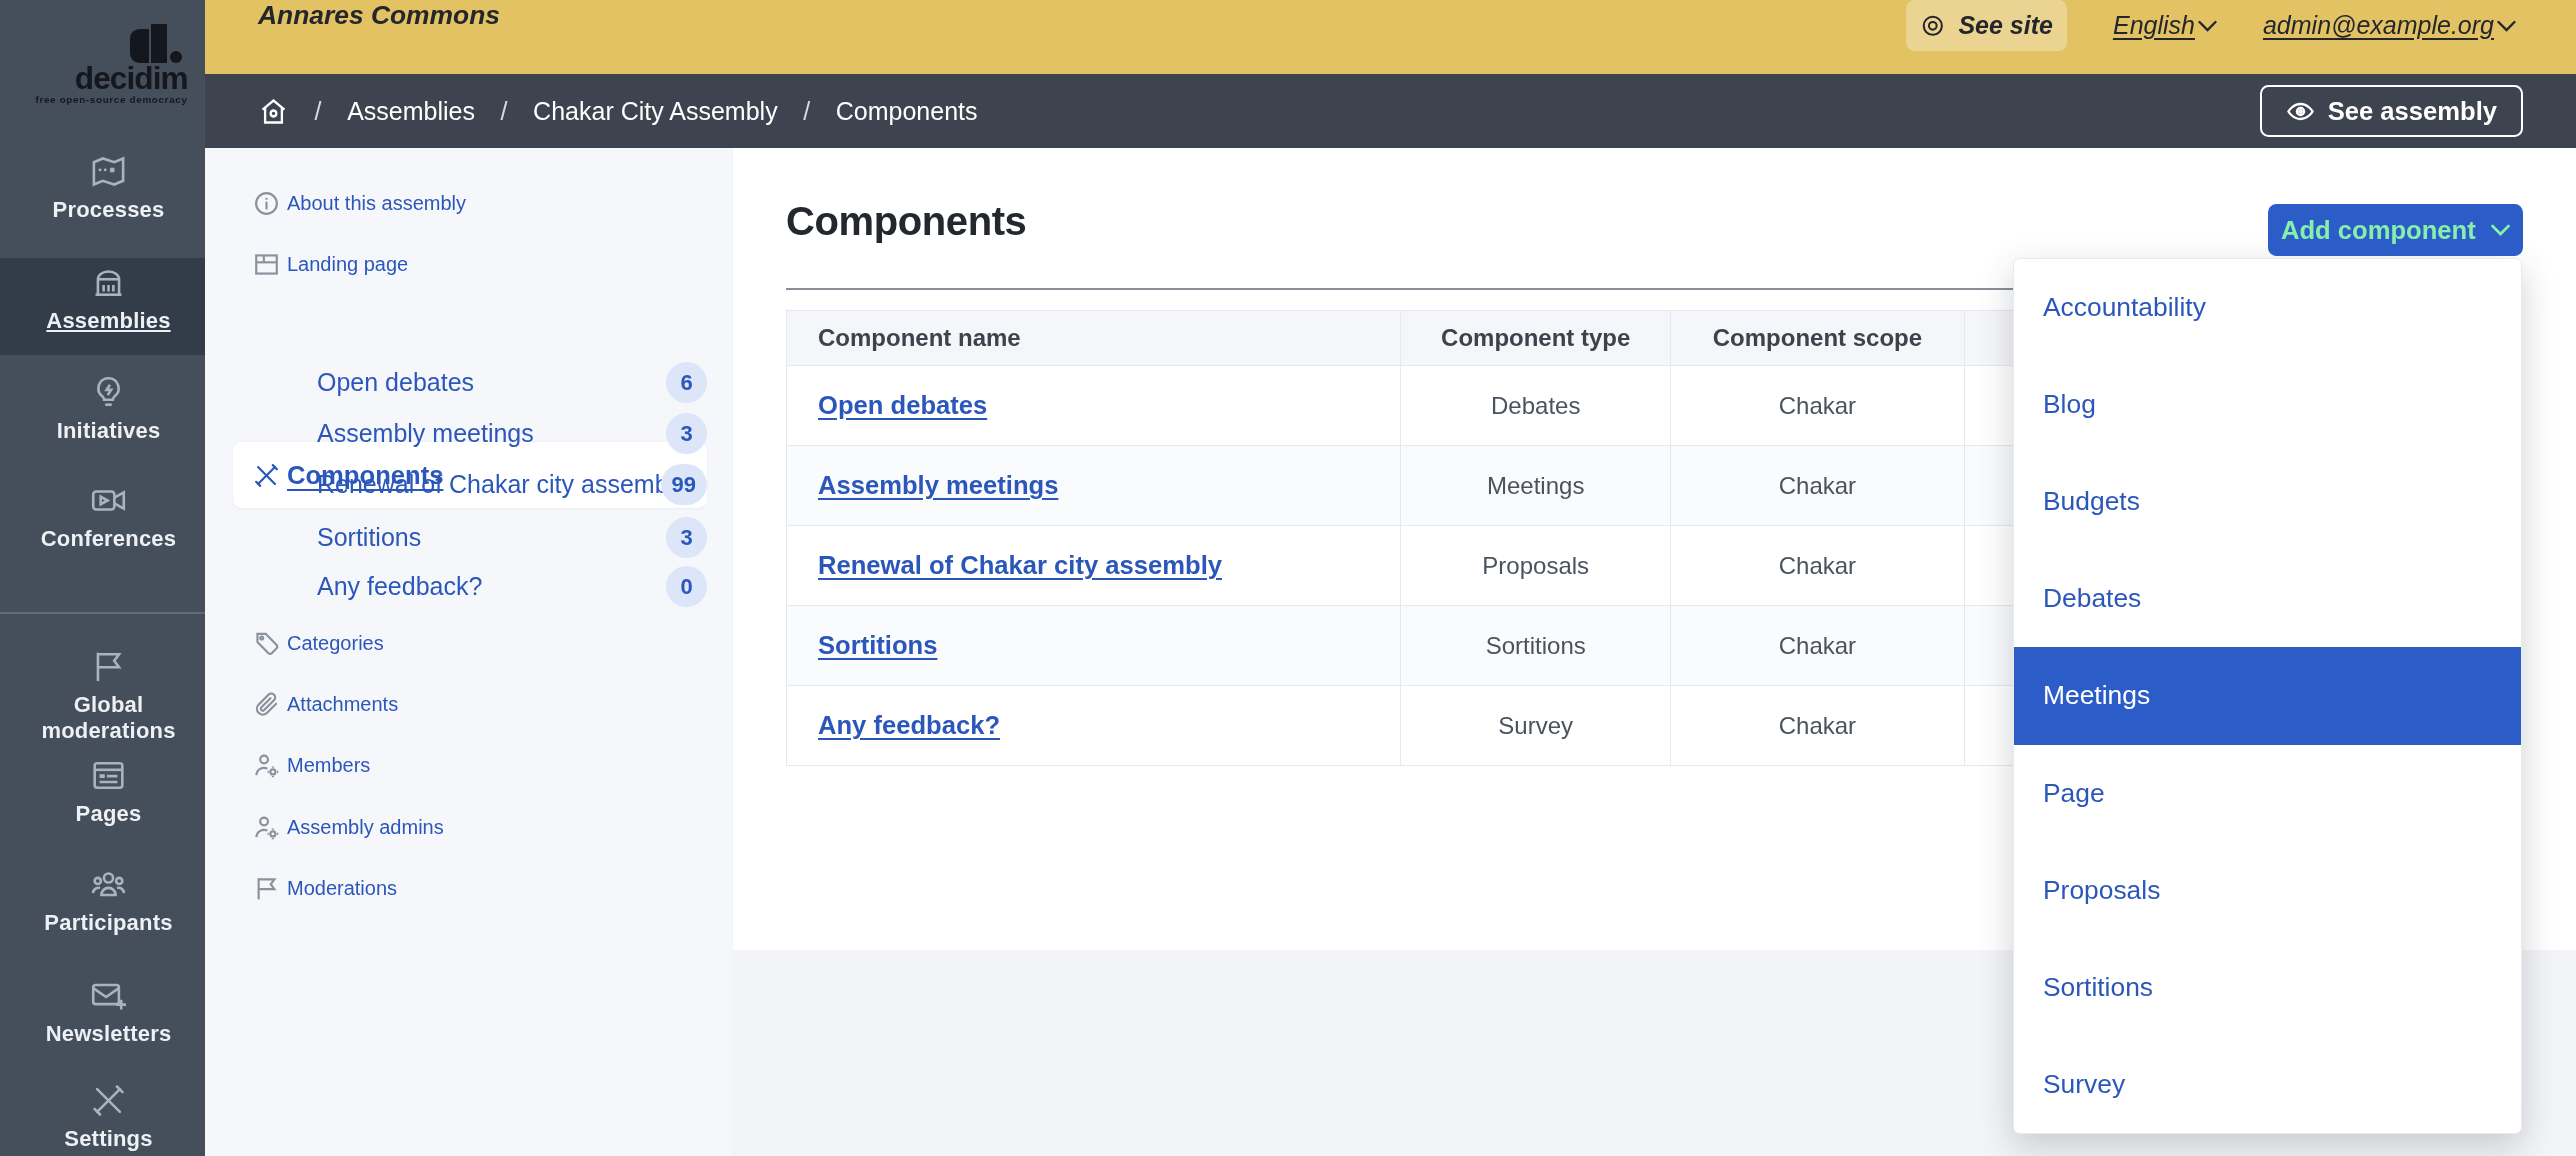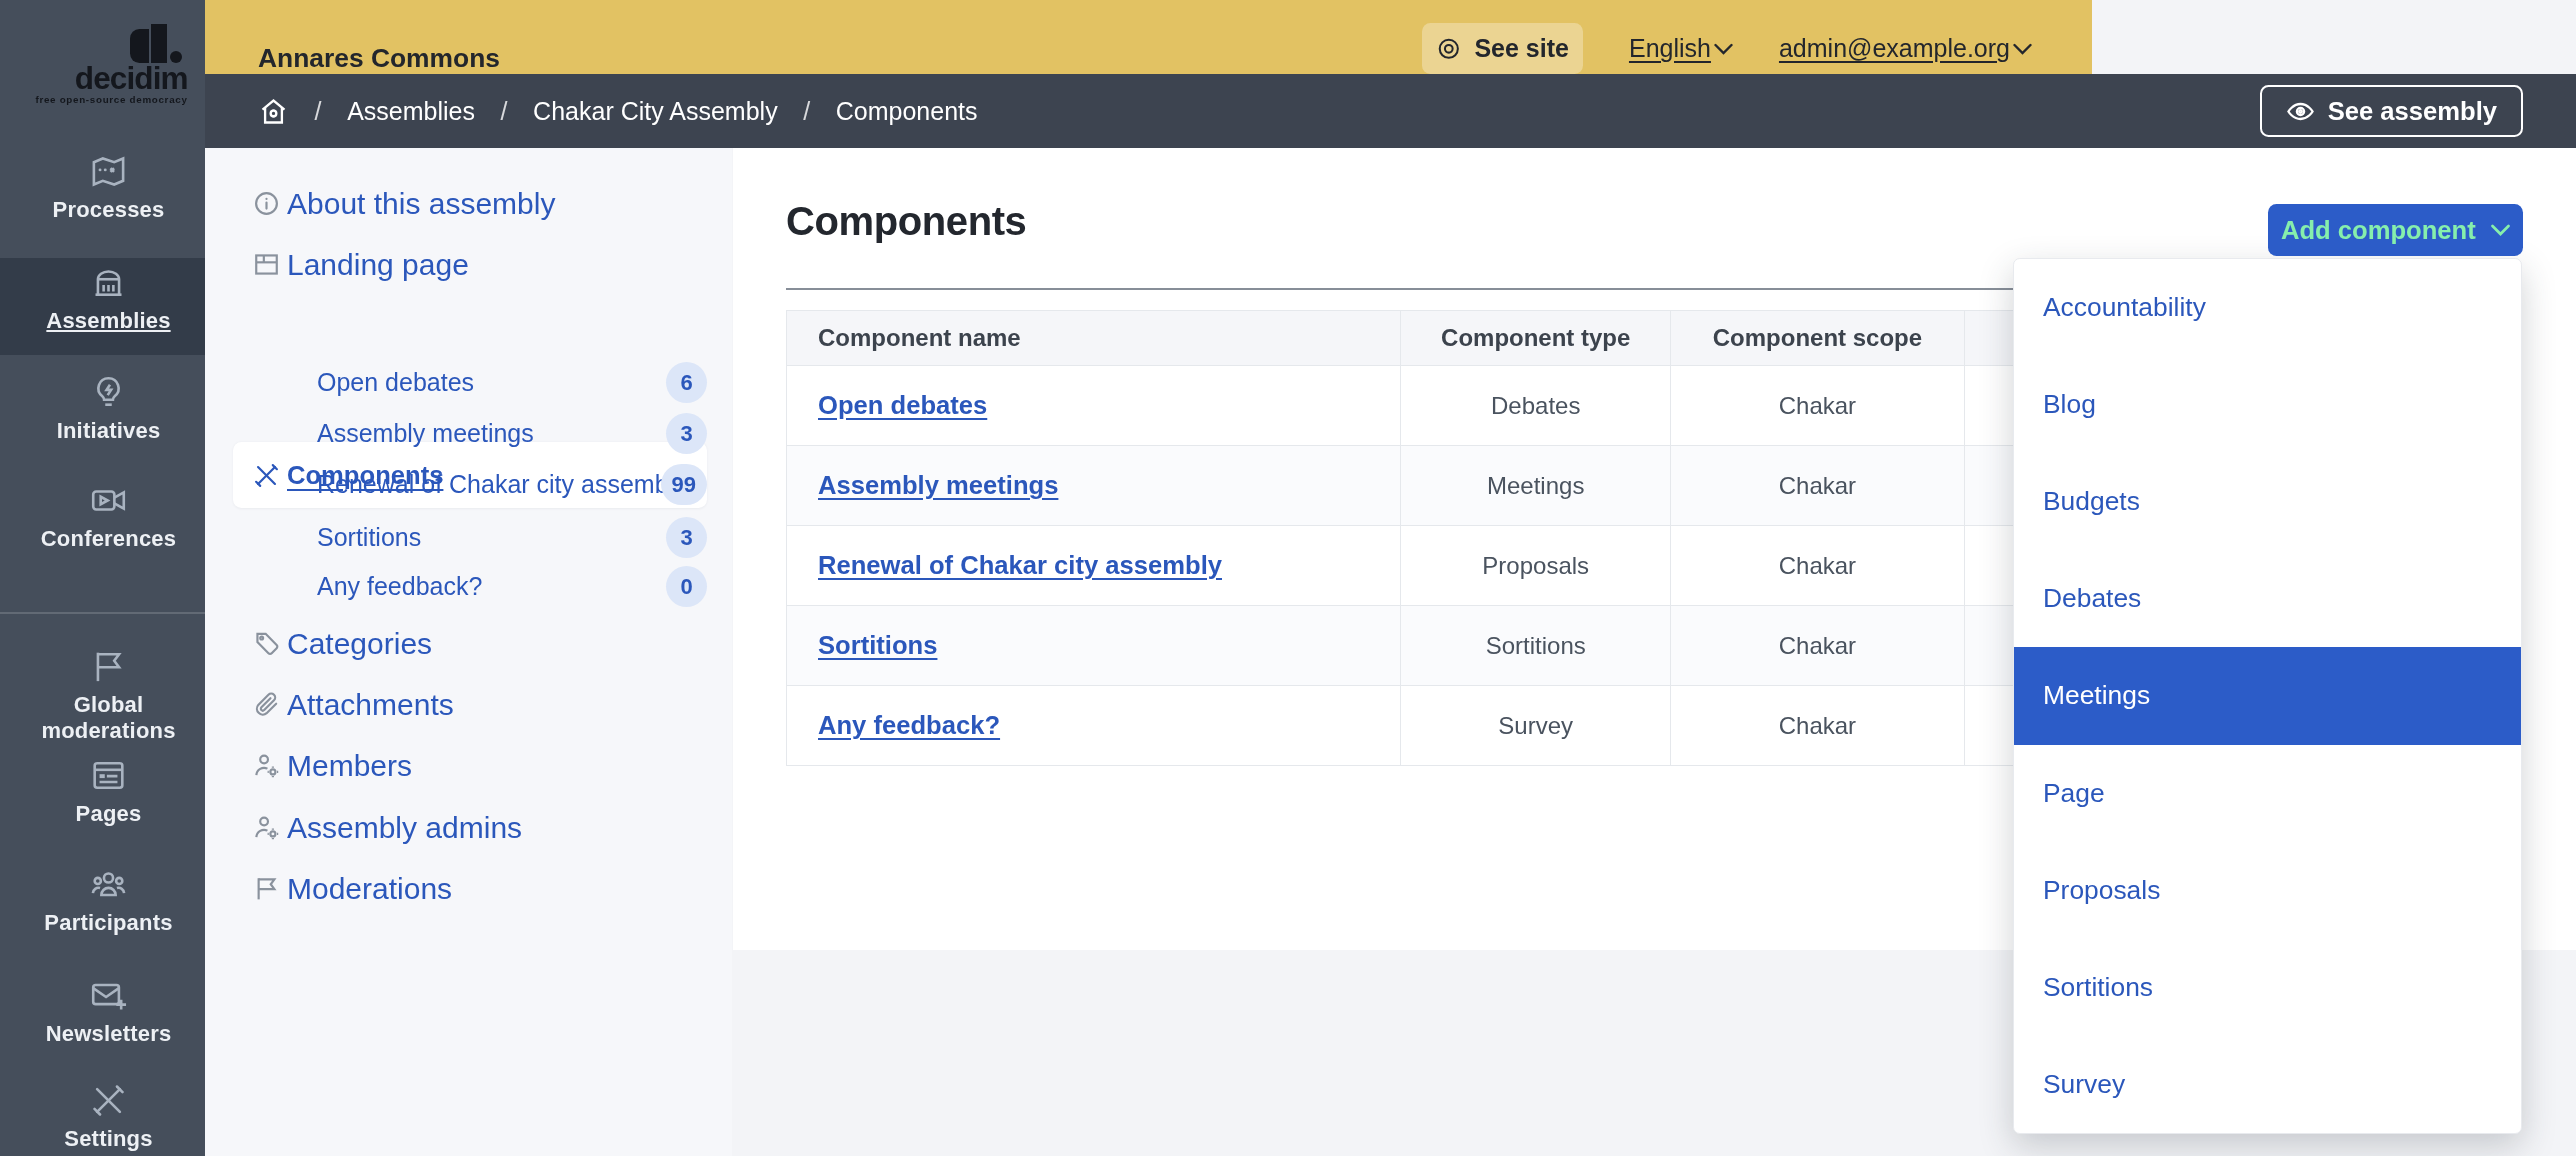--- a/index.html
+++ b/index.html
@@ -26,22 +26,22 @@
     color:var(--sidebar_text,#edf0f4); cursor:pointer;padding-left:12px; }
   .side-item .icn { display:block; margin:0 auto; width:39px; height:39px; color:var(--sidebar_icon,#a9b3c0); }
   .side-item .lbl { display:block; margin-top:6px; font-size:22px; font-weight:700; letter-spacing:0.2px; }
   .side-active-bg { position:absolute; left:0; top:258px; width:205px; height:97px;
     background:var(--slate_active,#333c49); }
   .side-item.active .lbl { text-decoration:underline; }
   .side-divider { position:absolute; left:0; top:612px; width:205px; height:1.7px;
     background:rgba(255,255,255,0.16); }
 
   
-  .topbar { position:absolute; left:205px; top:0; width:1887px; height:74px;
-    background:var(--gold,#e2c263); display:flex; align-items:flex-end; color:var(--topbar_text,#23262c); }
+  .topbar { position:absolute; left:205px; top:0; width:2371px; height:74px;
+    background:var(--gold,#e2c263); display:flex; align-items:flex-start; color:var(--topbar_text,#23262c);font-style:italic; }
   .org-name { margin-left:53px; font-size:26.4px; font-weight:700; }
   .topbar-right { margin-left:auto; margin-right:60px; display:flex; align-items:center; gap:46px; }
   .see-site { display:flex; align-items:center; gap:12.8px; background:rgba(255,255,255,0.30);
     border-radius:8.5px; padding:11px 14px; font-size:25px; font-weight:600; cursor:pointer; }
   .top-link { display:flex; align-items:center; gap:3px; font-size:25px; cursor:pointer; }
   .top-link .txt { text-decoration:underline; text-underline-offset:4.3px; }
   .chev { width:19px; height:12px; }
 
   
   .crumbbar { position:absolute; left:205px; top:74px; width:2371px; height:74px;
@@ -51,21 +51,21 @@
   .crumb-link { font-size:25px; color:#fff; cursor:pointer; white-space:nowrap; }
   .see-assembly { margin-left:auto; margin-right:53px; display:flex; align-items:center; gap:12.8px;
     border:2.1px solid #fff; border-radius:8.5px; padding:9.4px 24px; font-size:25.6px; font-weight:700;
     color:#fff; background:transparent; cursor:pointer; font-family:inherit; }
   .see-assembly .icn { width:29px; height:29px; }
 
   
   .subnav { position:absolute; left:205px; top:148px; width:527px; height:1009px;
     background:var(--panel_bg,#f6f7fa); z-index:5; }
   .sn-item { position:absolute; left:0; width:527px; height:37px; display:flex; align-items:center;
-    color:var(--link,#2b57bb); font-size:30px; cursor:pointer; }
+    color:var(--link,#2b57bb); font-size:20px; cursor:pointer; }
   .sn-item .icn { position:absolute; left:47px; width:29px; height:29px; color:var(--icon_gray,#8a929d); }
   .sn-item .txt { margin-left:82px; }
   .sn-pill { position:absolute; left:28px; top:294px; width:474px; height:66px; background:#fff;
     border-radius:8.5px; display:flex; align-items:center; color:var(--link,#2b57bb);
     font-size:25.6px; font-weight:700; cursor:pointer; box-shadow:0 0.9px 2.6px rgba(40,50,70,0.06); }
   .sn-pill .icn { position:absolute; left:19px; width:29px; height:29px; color:var(--link,#2b57bb); }
   .sn-pill .txt { margin-left:54px; text-decoration:underline; text-underline-offset:5.1px; }
   .sn-sub { position:absolute; left:0; width:527px; height:37px; display:flex; align-items:center;
     color:var(--link,#2b57bb); font-size:25px; cursor:pointer; }
   .sn-sub .txt { margin-left:112px; }

